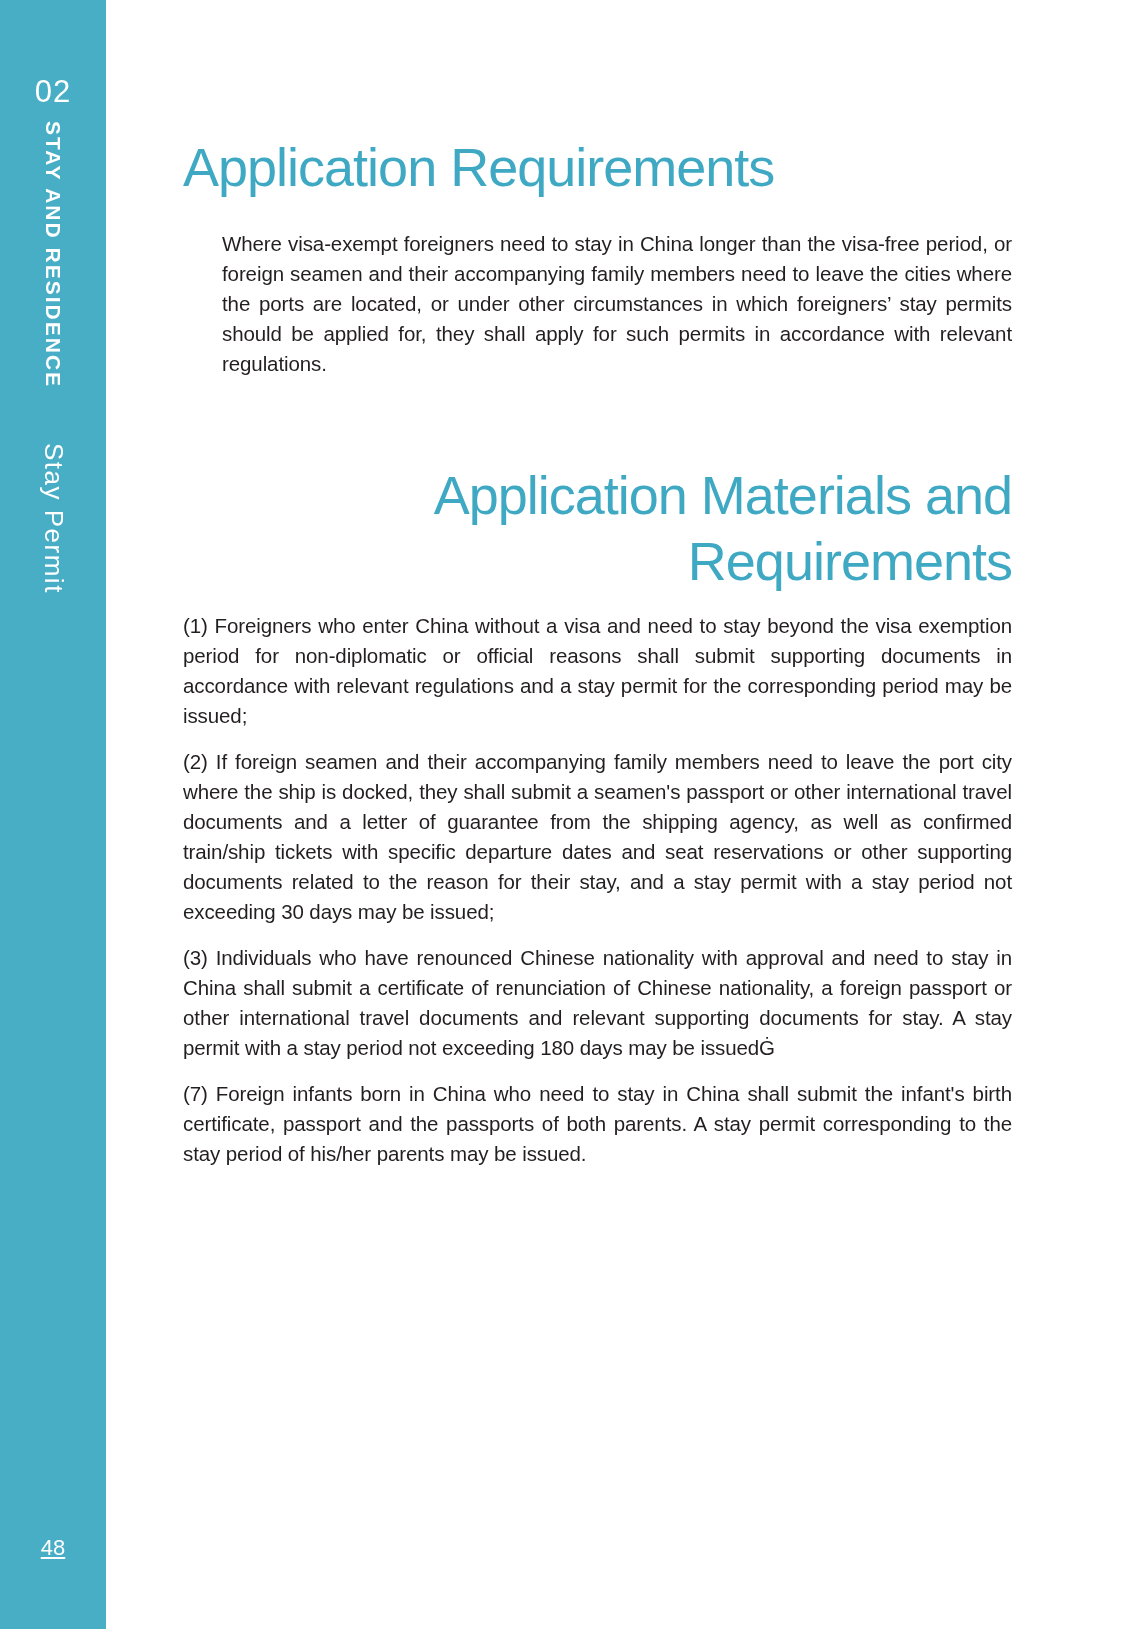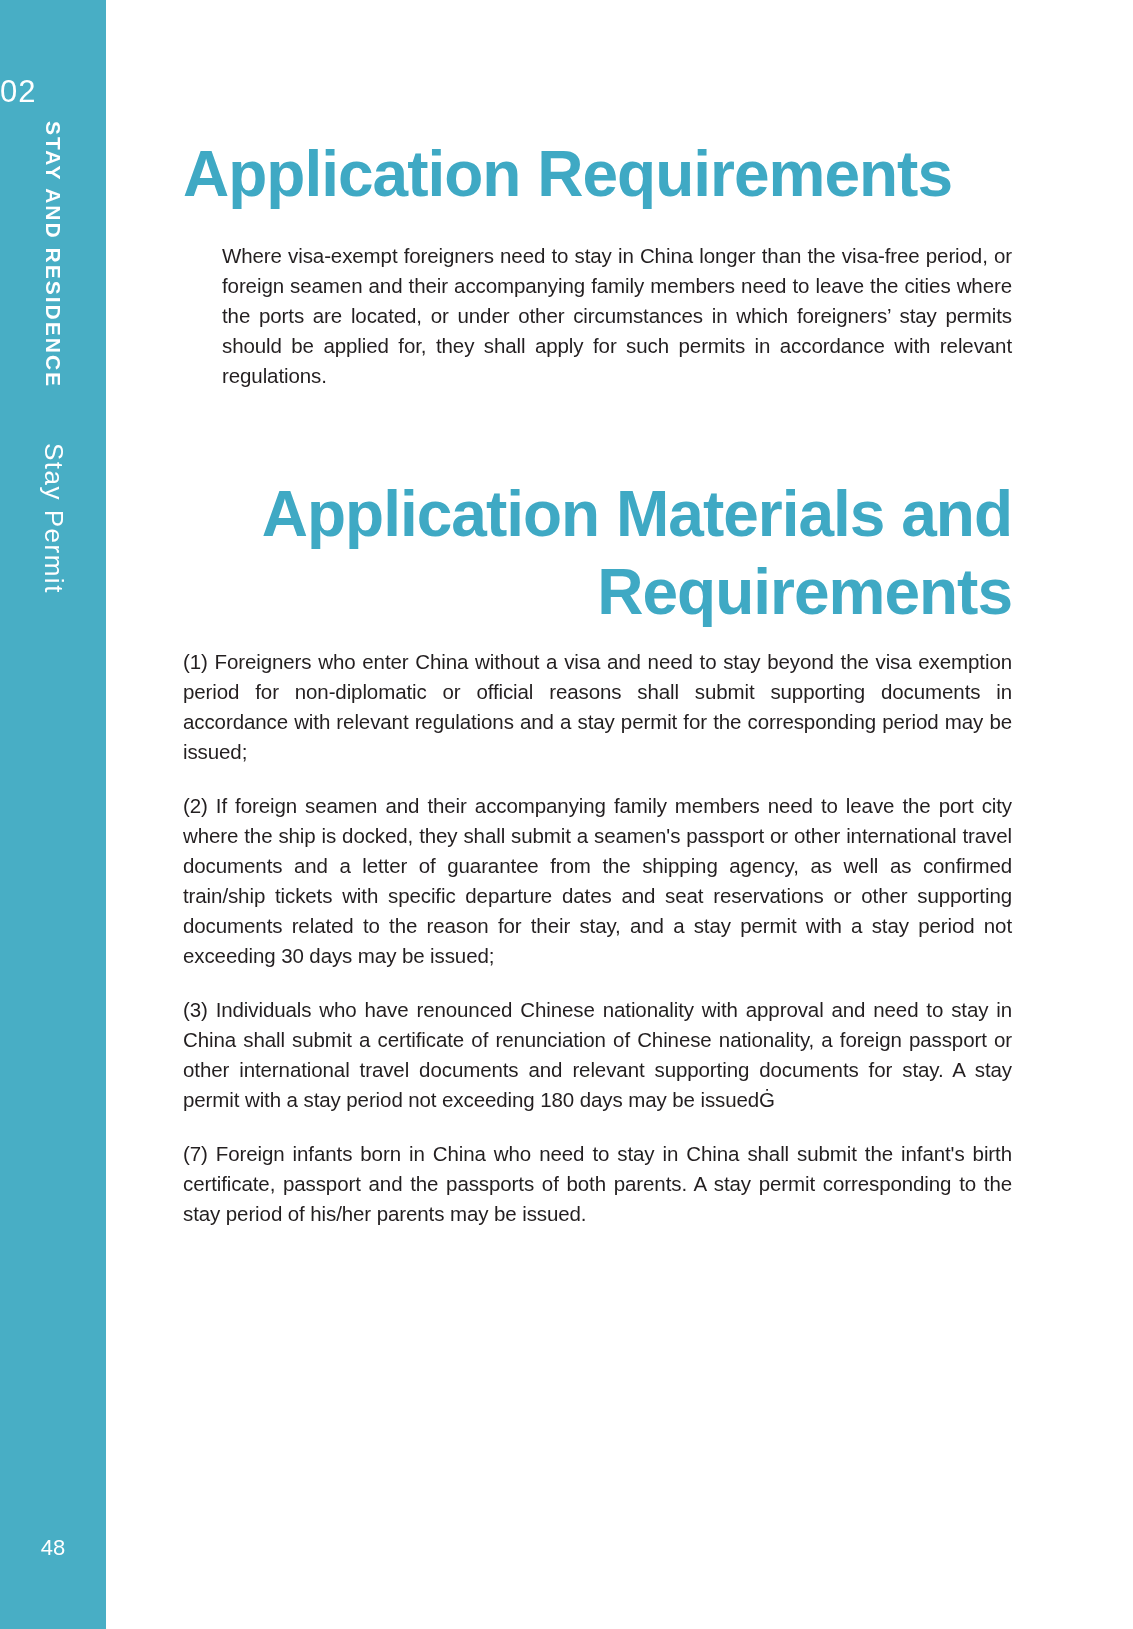--- a/index.html
+++ b/index.html
@@ -28,20 +28,21 @@
     left: 0; top: 0;
     width: 106px;
     height: 100%;
     background: var(--sidebar-bg);
   }
   .chapter-number {
     position: absolute;
     top: 74px;
     left: 0;
     width: 100%;
+    text-align: center;
     color: #ffffff;
     font-size: 31px;
     font-weight: 400;
     letter-spacing: 1px;
   }
   .chapter-title {
     position: absolute;
     top: 121px;
     left: 50%;
     transform: translateX(-50%);
@@ -66,53 +67,54 @@
   }
   .page-number {
     position: absolute;
     bottom: 68px;
     left: 0;
     width: 100%;
     text-align: center;
     color: #ffffff;
     font-size: 22px;
     font-weight: 400;
+    text-decoration: underline;
   }
 
   
   .main {
     position: absolute;
     left: 183px;
     top: 0;
     width: 829px;
   }
   h1.section-heading {
     margin-top: 135px;
     color: var(--accent);
-    font-size: 64px;
-    font-weight: 700;
+    font-size: 54px;
+    font-weight: 400;
     letter-spacing: -1px;
     line-height: 1.22;
   }
   h1.second {
     margin-top: 84px;
     text-align: right;
   }
   p.body-par {
     text-align: justify;
     font-size: 20.5px;
     line-height: 30px;
     letter-spacing: -0.1px;
     color: var(--body-text);
   }
   p.intro {
     margin-top: 28px;
     margin-left: 39px;
   }
-  p.numbered { margin-top: 24px; }
+  p.numbered { margin-top: 16px; }
   p.numbered.first { margin-top: 16px; }
 </style>
 </head>
 <body>
 
 <div class="page">
 
   <aside class="sidebar">
     <div class="chapter-number">02</div>
     <div class="chapter-title">STAY AND RESIDENCE</div>

